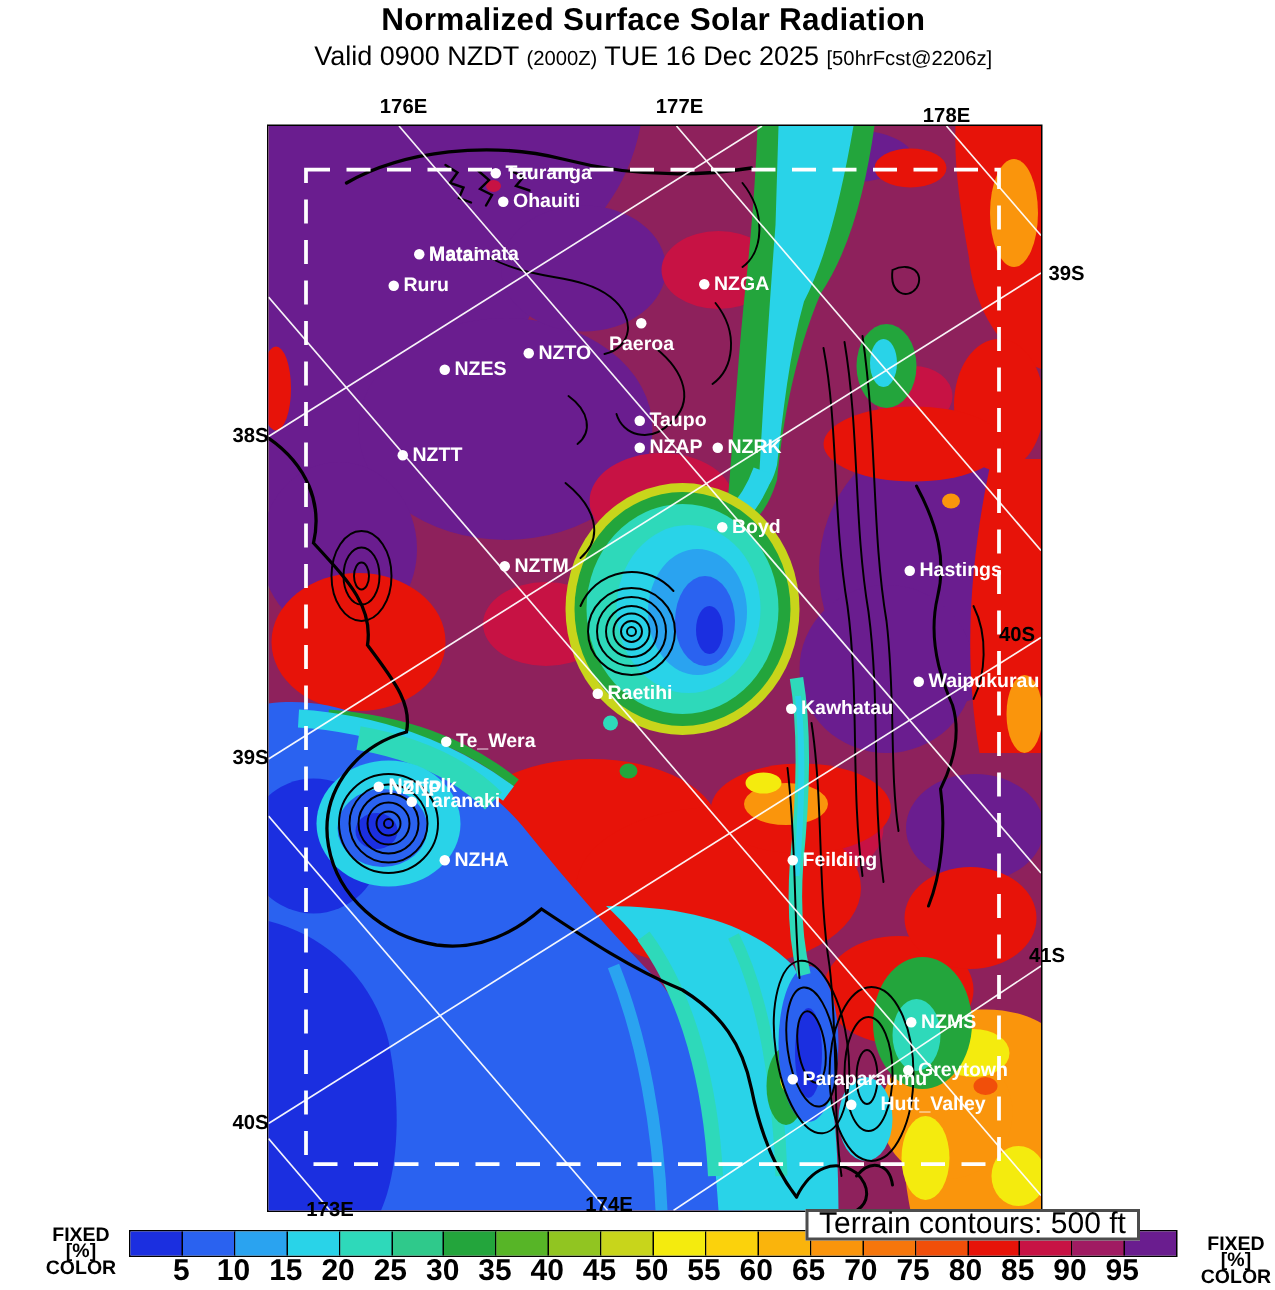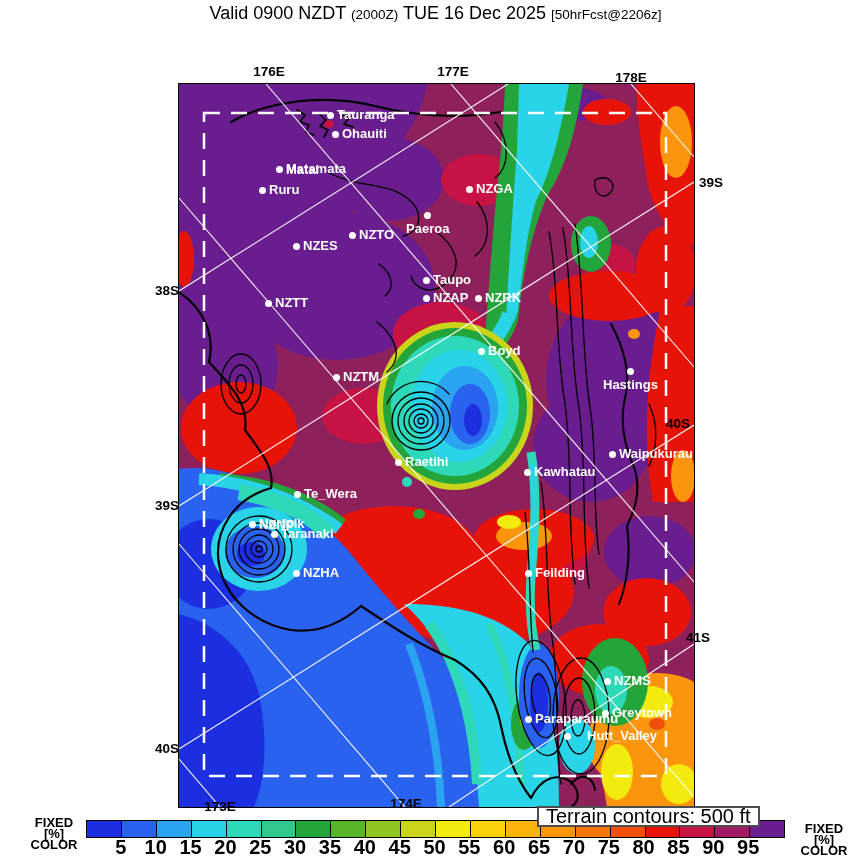--- a/index.html
+++ b/index.html
@@ -34,20 +34,21 @@
             line-height:11px;letter-spacing:0;}
   #fixed-left{left:24px;top:817px;}
   #fixed-right{left:794px;top:823px;}
 </style>
 </head>
 <body>
 
 <div id="stage">
 
   <div class="hdr">
+    <div class="t1">Normalized Surface Solar Radiation</div>
     <div class="t2"><span>Valid 0900 NZDT</span> <span class="sm">(2000Z)</span> <span>TUE 16 Dec 2025</span> <span class="sm">[50hrFcst@2206z]</span></div>
   </div>
 
   <div id="map">
     <svg width="515" height="723" viewBox="0 0 515 723">
 
       <rect x="0" y="0" width="515" height="723" fill="#8e215c"></rect>
 
       <g fill="#6a1d8f">
         <path d="M0,0 H248 C238,52 206,74 186,96 C170,148 142,176 122,210 C96,250 56,276 0,296 Z"></path>
@@ -265,21 +266,21 @@
           <span class="slabel">NZTT</span>
         </div>
         <div class="site" style="left: 299px; top: 267px;">
           <span class="dot"></span>
           <span class="slabel">Boyd</span>
         </div>
         <div class="site" style="left: 154px; top: 293px;">
           <span class="dot"></span>
           <span class="slabel">NZTM</span>
         </div>
-        <div class="site" style="left: 424px; top: 296px; flex-direction: column;">
+        <div class="site" style="left: 424px; top: 296px;">
           <span class="dot"></span>
           <span class="slabel">Hastings</span>
         </div>
         <div class="site" style="left: 216px; top: 378px;">
           <span class="dot"></span>
           <span class="slabel">Raetihi</span>
         </div>
         <div class="site" style="left: 430px; top: 370px;">
           <span class="dot"></span>
           <span class="slabel">Waipukurau</span>

